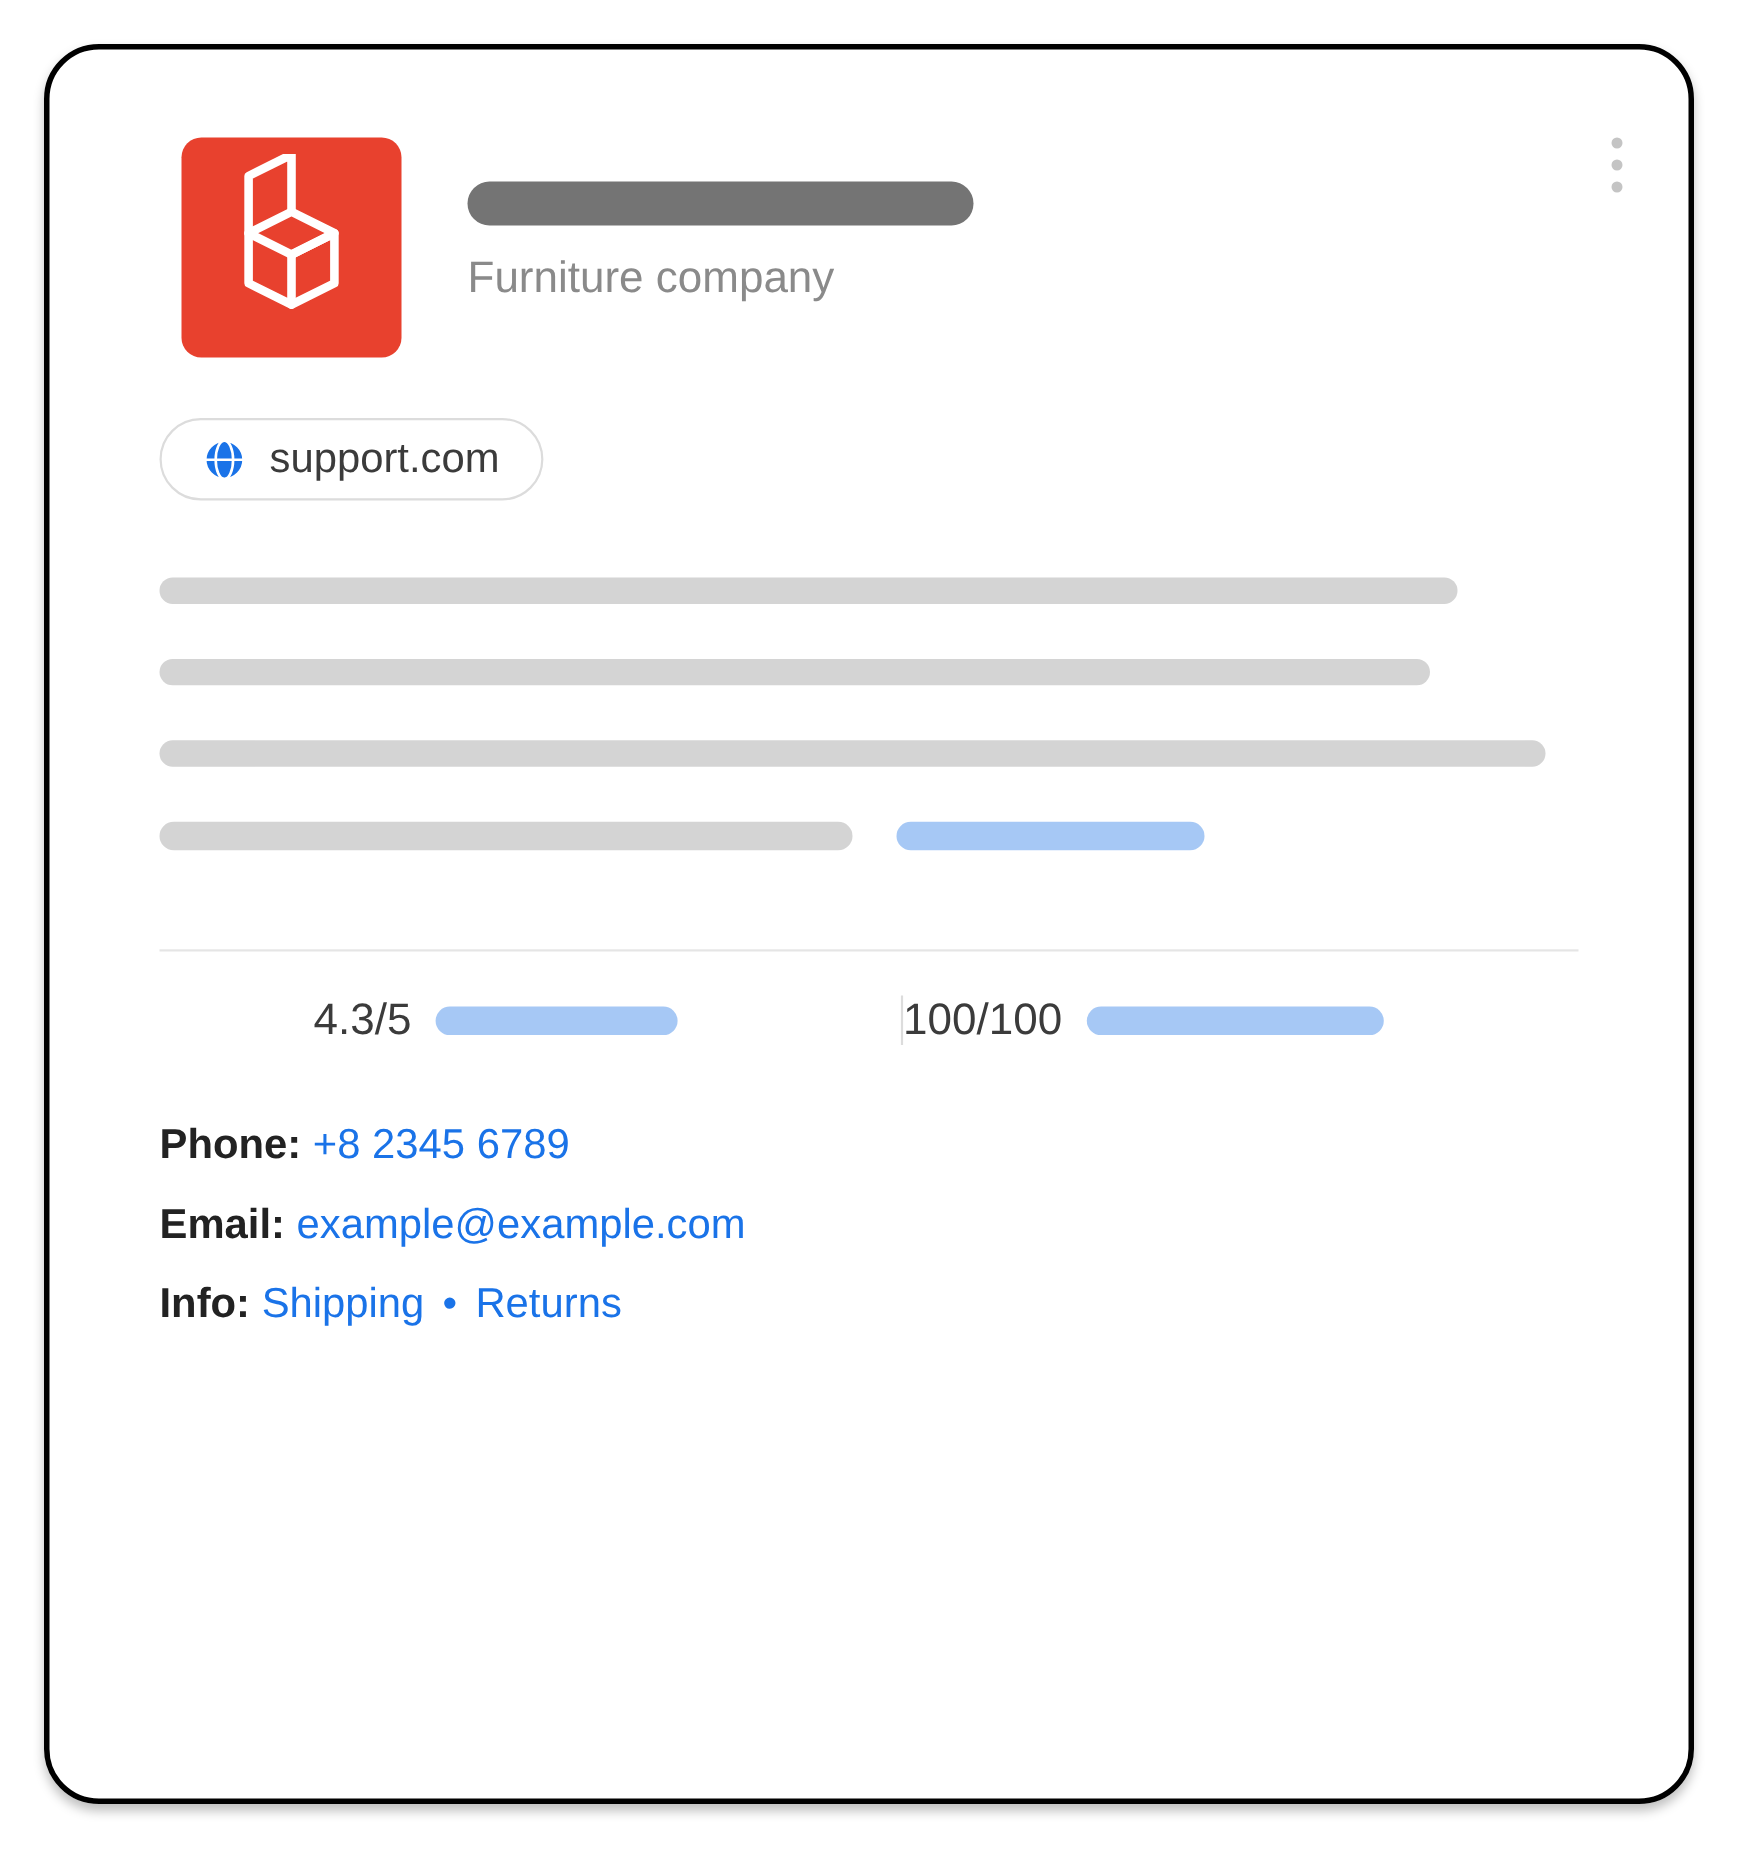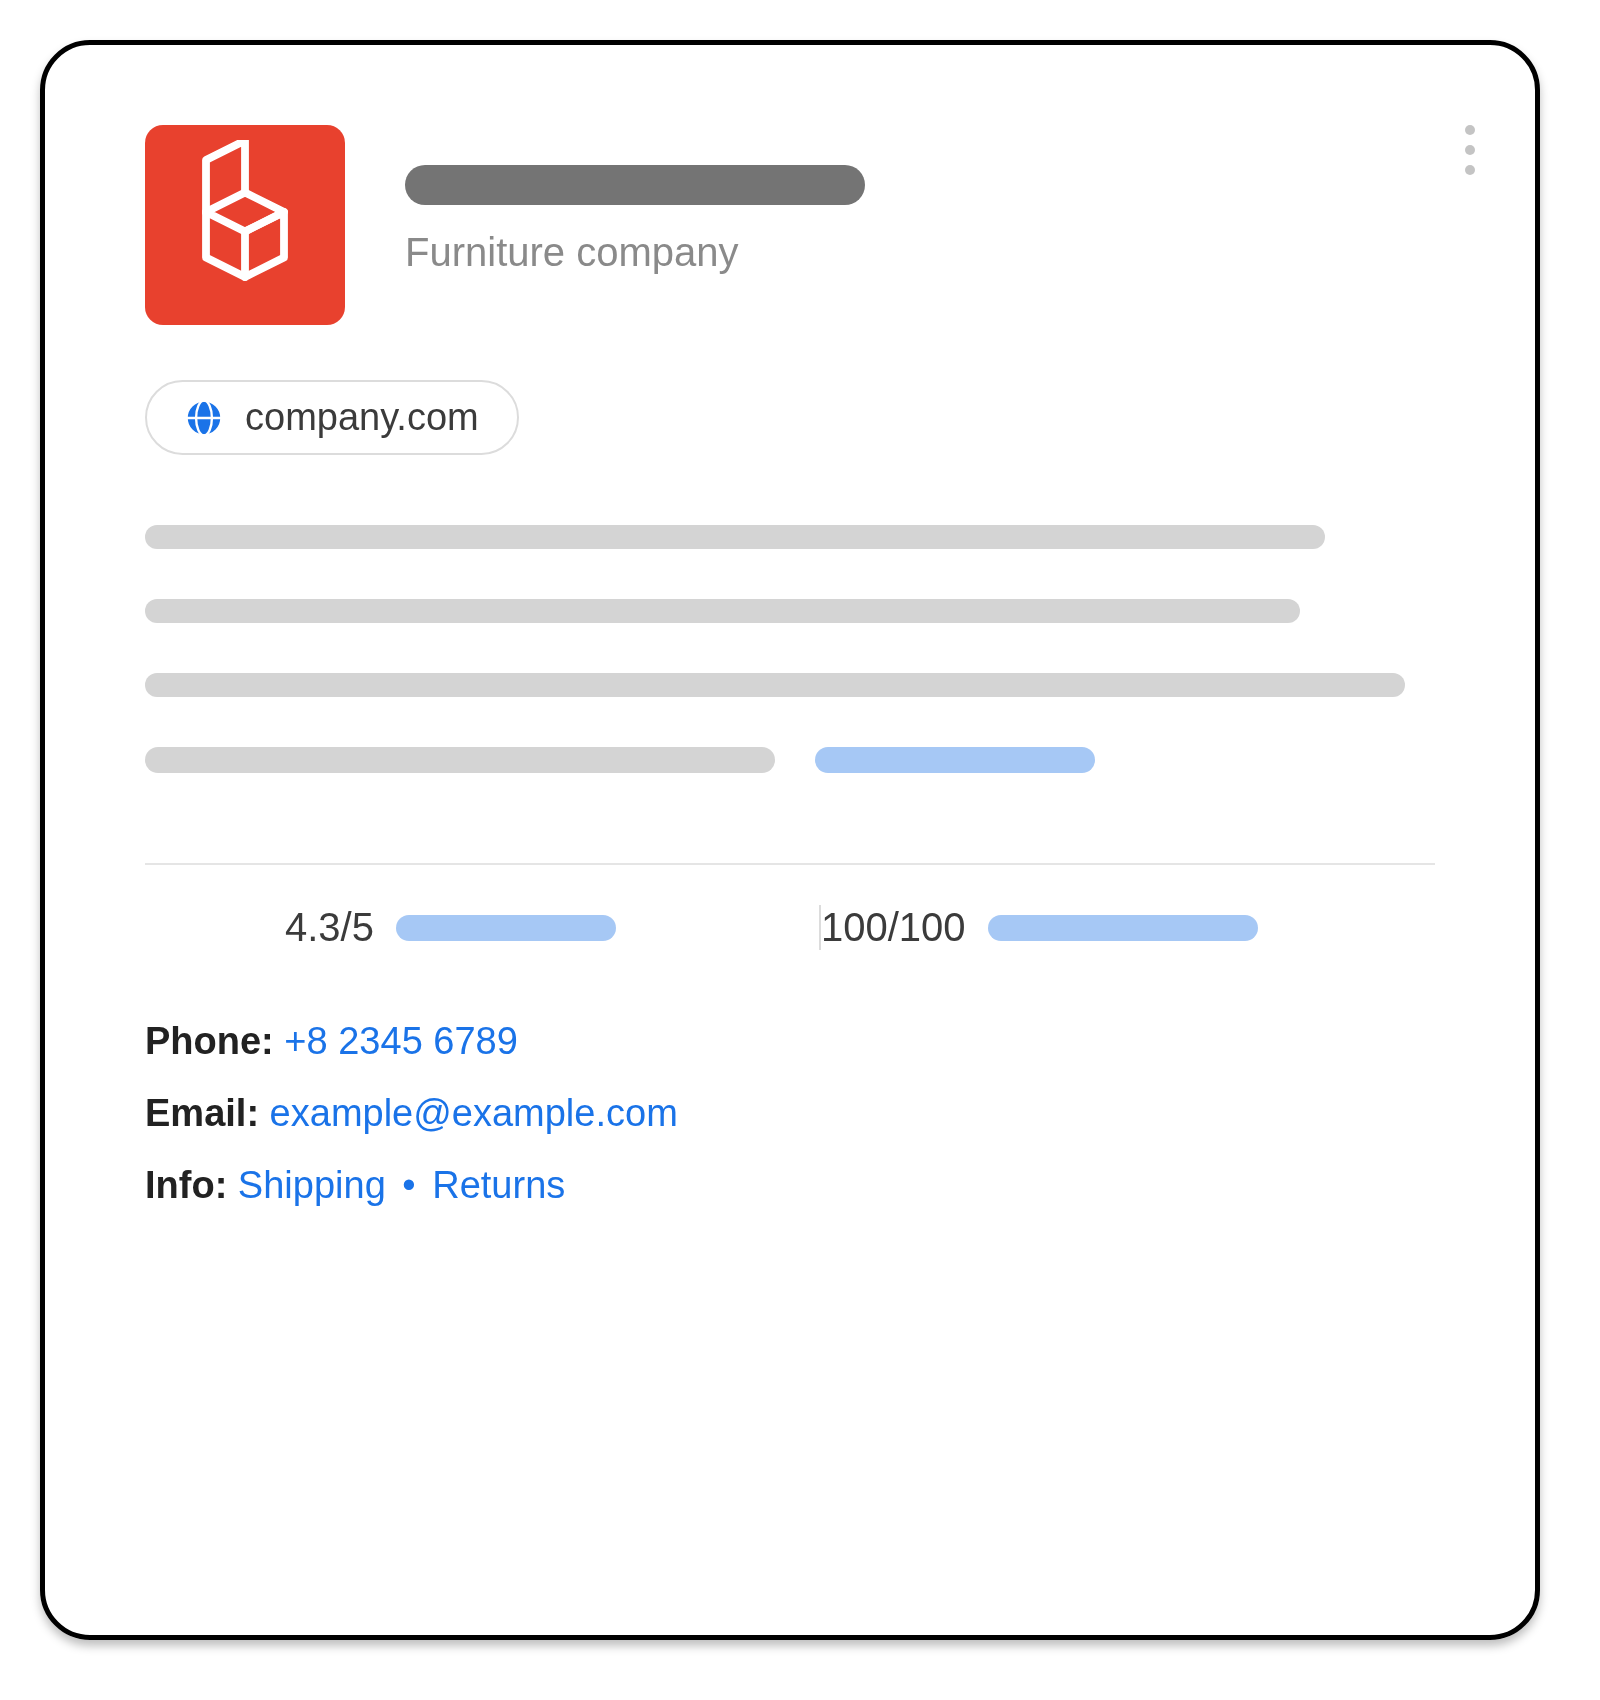--- a/index.html
+++ b/index.html
@@ -20,20 +20,21 @@
     box-sizing: border-box;
     padding: 80px 100px 60px 100px;
     box-shadow: 0 6px 10px rgba(0,0,0,0.25);
     overflow: hidden;
   }
 
   
   .header {
     display: flex;
     align-items: flex-start;
+    margin-left: 20px;
   }
   .logo {
     width: 200px;
     height: 200px;
     background: #e8412e;
     border-radius: 18px;
     display: flex;
     align-items: center;
     justify-content: center;
     flex-shrink: 0;
@@ -210,21 +211,21 @@
       <circle cx="24" cy="24" r="22" fill="#1a73e8"></circle>
       <path d="M24 2 C24 2 10 15 10 24 C10 33 24 46 24 46 C24 46 38 33 38 24 C38 15 24 2 24 2 Z
                M2 24 H46 M24 2 V46" fill="#fff" stroke="#1a73e8" stroke-width="0"></path>
       <circle cx="24" cy="24" r="22" fill="none" stroke="#1a73e8" stroke-width="0"></circle>
 
       <circle cx="24" cy="24" r="22" fill="#1a73e8"></circle>
       <ellipse cx="24" cy="24" rx="22" ry="22" fill="none" stroke="#fff" stroke-width="3"></ellipse>
       <ellipse cx="24" cy="24" rx="10" ry="22" fill="none" stroke="#fff" stroke-width="3"></ellipse>
       <line x1="2" y1="24" x2="46" y2="24" stroke="#fff" stroke-width="3"></line>
     </svg>
-    <span>company.com</span>
+    <span>support.com</span>
   </div>
 
   
   <div class="skeleton">
     <div class="sk-line sk-w1"></div>
     <div class="sk-line sk-w2"></div>
     <div class="sk-line sk-w3"></div>
     <div class="sk-last-row">
       <div class="sk-line sk-w4"></div>
       <div class="sk-blue"></div>

